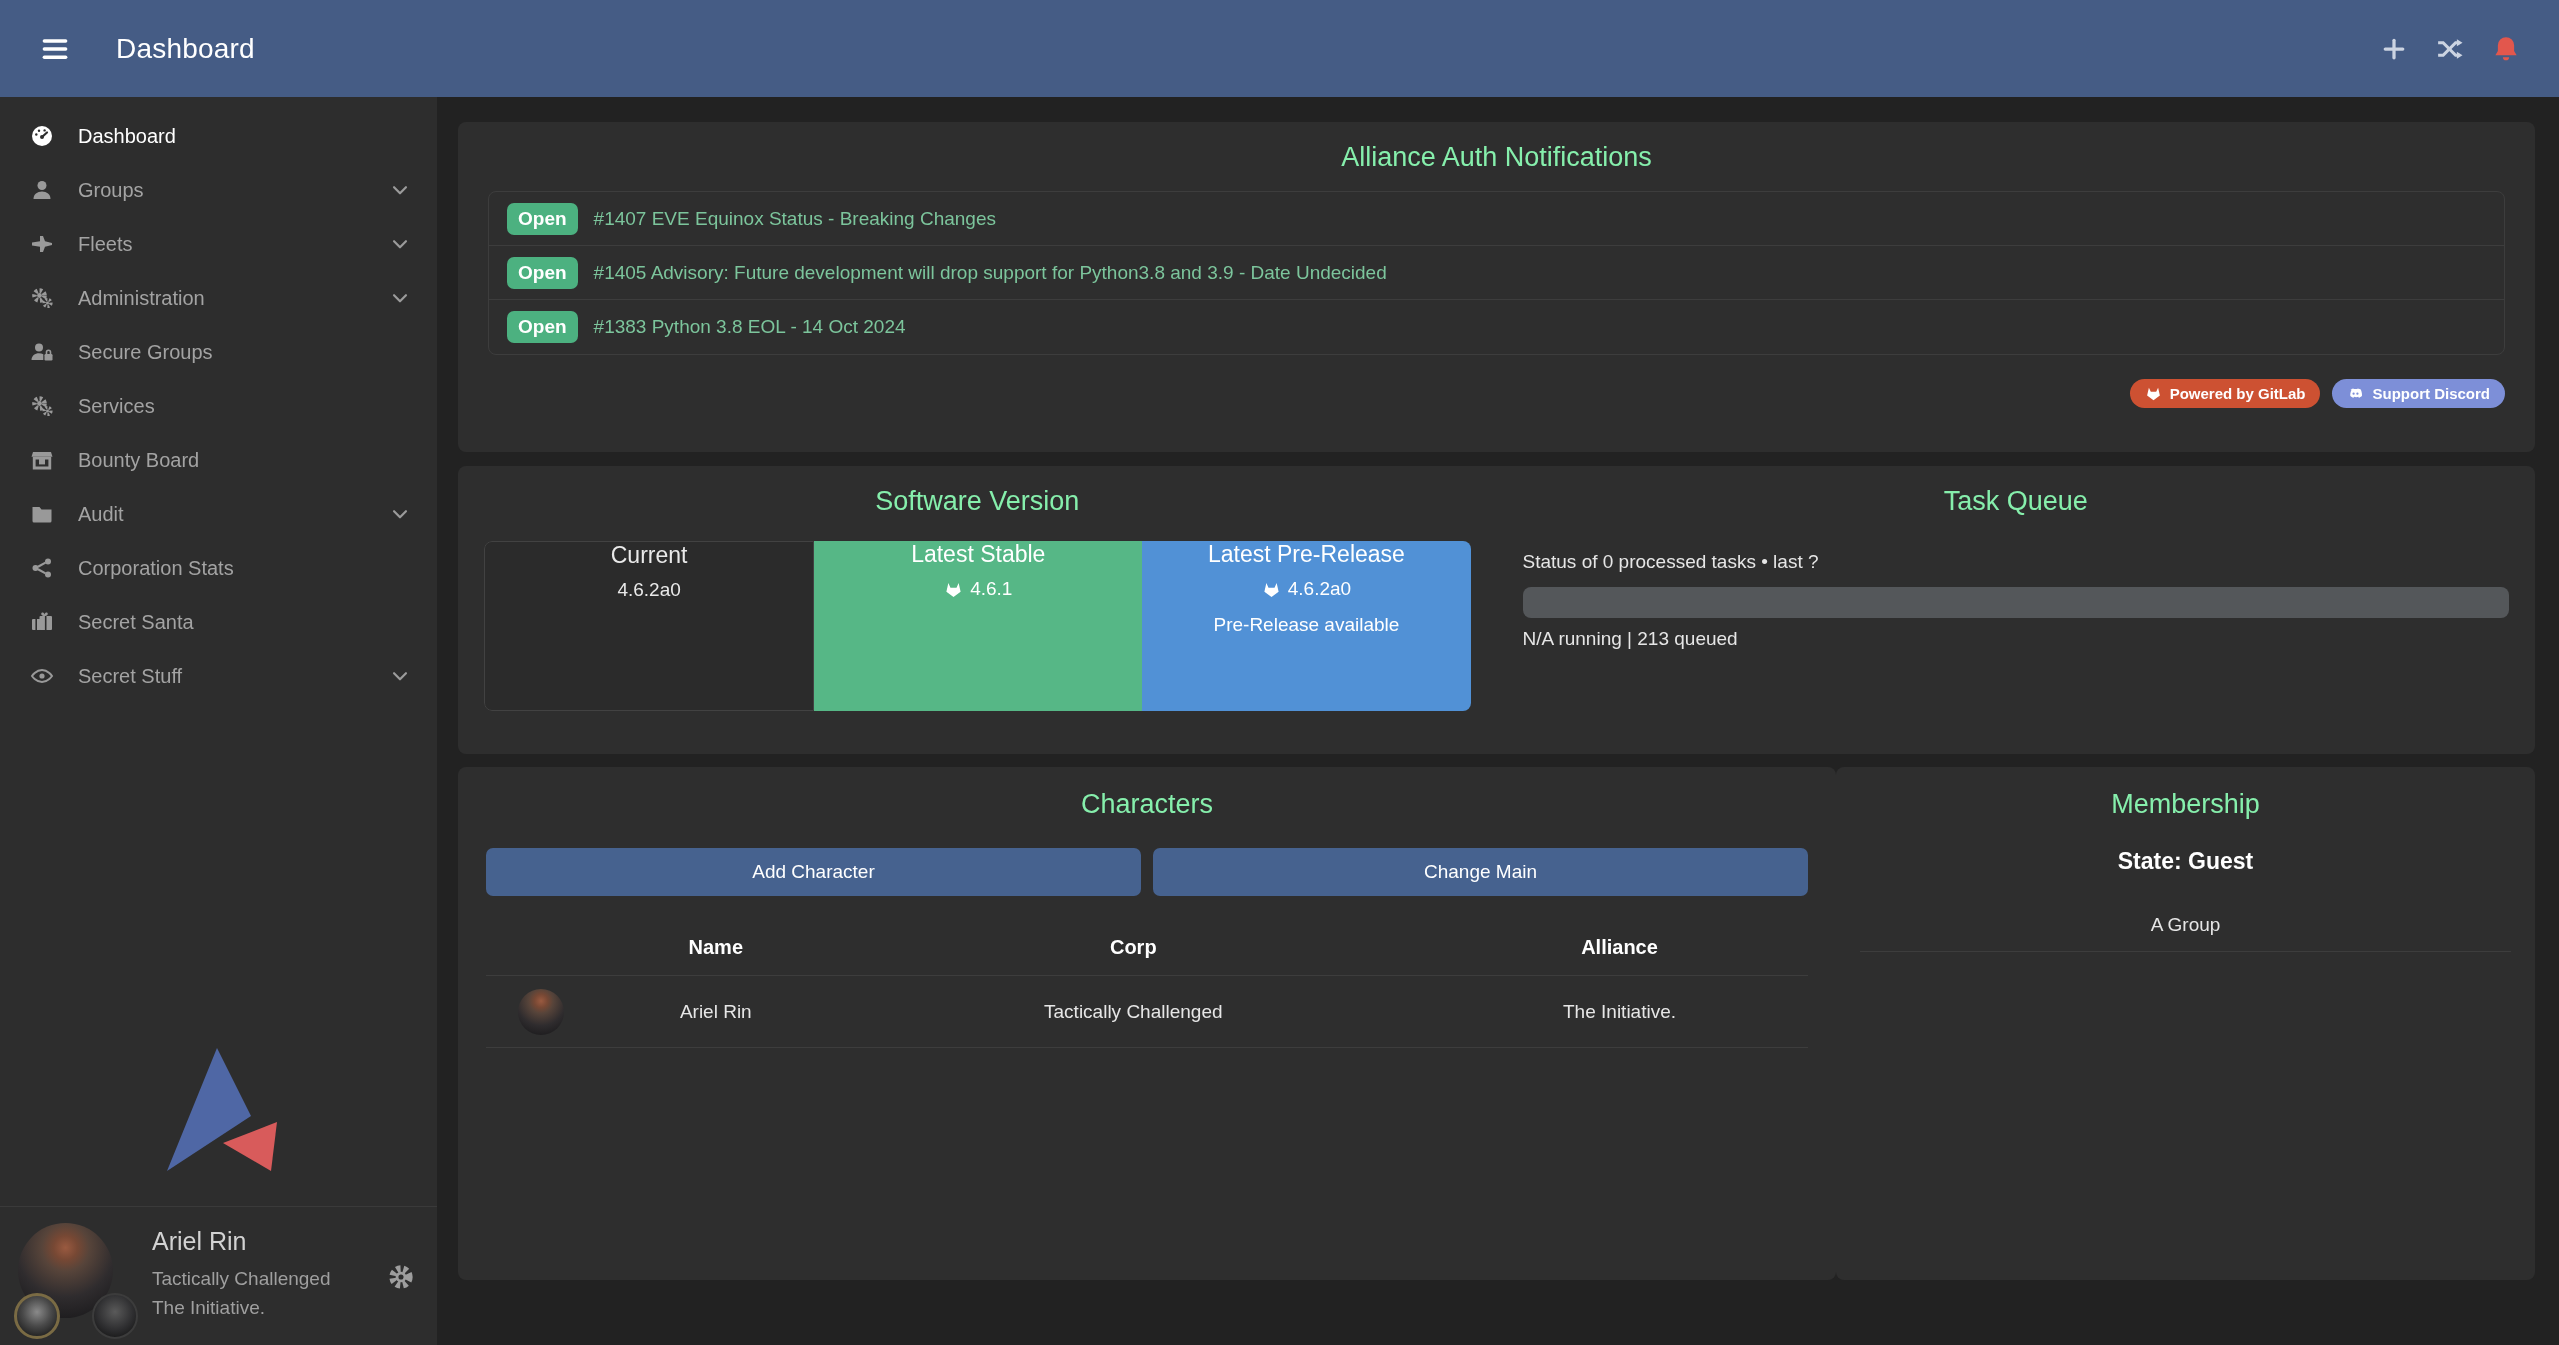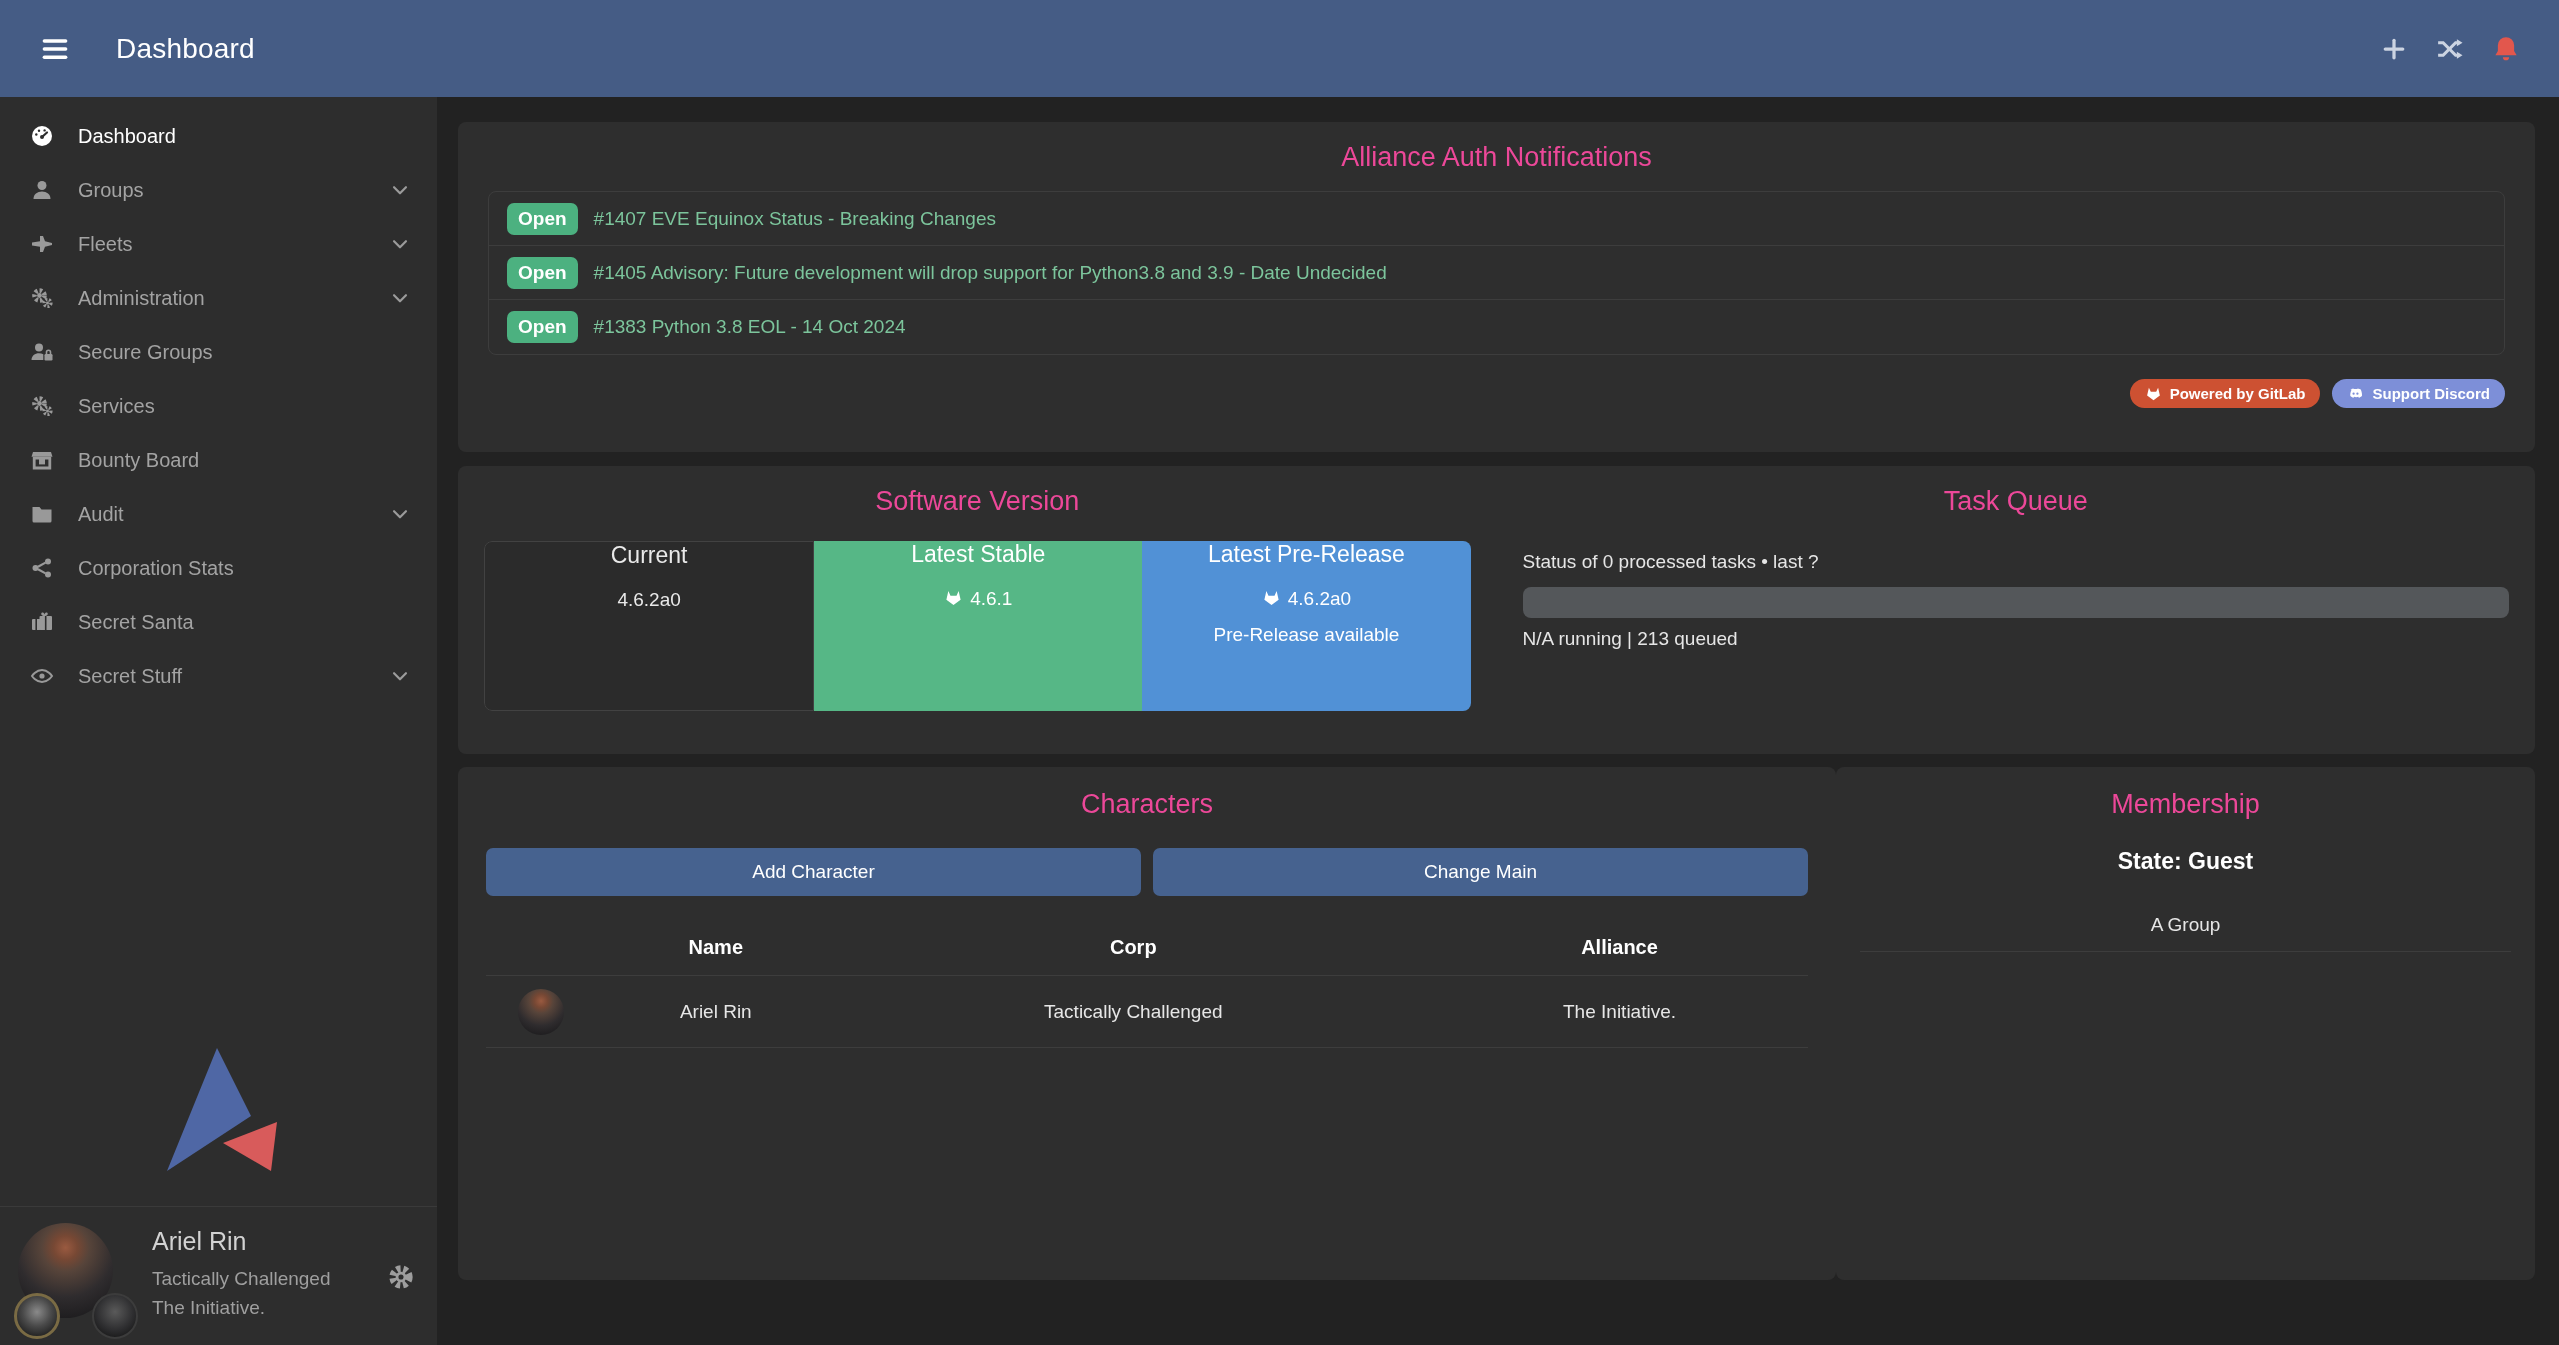--- a/index.html
+++ b/index.html
@@ -83,21 +83,21 @@
     background:radial-gradient(circle at 50% 40%,#5a5a5a 0%,#2e2e30 55%,#141414 90%);
     border:2px solid #3c3c3c;
   }
   .user-text{margin-left:22px;padding-top:4px;}
   .user-name{font-size:25px;color:#d2d2d2;margin-bottom:8px;}
   .user-corp,.user-alliance{font-size:19px;color:#9f9f9f;line-height:1.55;}
   .user-gear{width:28px;height:28px;color:#9e9e9e;margin-left:auto;margin-top:40px;cursor:pointer;flex-shrink:0;}
 
   
   .panel{background:var(--panel-bg);border-radius:8px;}
-  .panel-title{font-size:27px;font-weight:500;color:#ec4899;text-align:center;}
+  .panel-title{font-size:27px;font-weight:500;color:#86efac;text-align:center;}
 
   
   .panel-notifications{height:330px;margin-bottom:14px;padding:20px 30px 16px 30px;}
   .notif-list{
     margin-top:18px;border:1px solid var(--divider);border-radius:8px;overflow:hidden;
   }
   .notif-row{
     display:flex;align-items:center;padding:12px 18px;height:54px;
     border-bottom:1px solid var(--divider);
   }
@@ -115,21 +115,21 @@
   .pill .icon{width:17px;height:17px;}
   .pill-gitlab{background:var(--gitlab-orange);}
   .pill-discord{background:var(--discord-blurple);}
 
   
   .panel-row2{height:288px;margin-bottom:13px;display:flex;}
   .half{width:50%;padding:20px 26px;}
   .version-strip{display:flex;margin-top:24px;height:170px;border-radius:8px;overflow:hidden;}
   .version-cell{flex:1;text-align:center;color:#fff;}
   .version-cell .v-label{font-size:23px;font-weight:500;}
-  .version-cell .v-value{font-size:19px;margin-top:20px;display:flex;align-items:flex-start;justify-content:center;gap:7px;}
+  .version-cell .v-value{font-size:19px;margin-top:10px;display:flex;align-items:center;justify-content:center;gap:7px;}
   .version-cell .v-value .icon{width:19px;height:19px;color:#fff;}
   .version-cell .v-note{font-size:19px;margin-top:14px;}
   .version-cell.current{background:#2b2b2b;border:1px solid #424242;border-radius:8px 0 0 8px;color:#e9e9e9;}
   .version-cell.stable{background:var(--stable-green);}
   .version-cell.prerelease{background:var(--prerelease-blue);}
   .tq-status{font-size:19px;margin-top:34px;}
   .progress{height:31px;background:#54575a;border-radius:8px;margin-top:14px;overflow:hidden;}
   .progress-bar{height:100%;background:var(--stable-green);width:0%;}
   .tq-summary{font-size:19px;margin-top:10px;}
 

